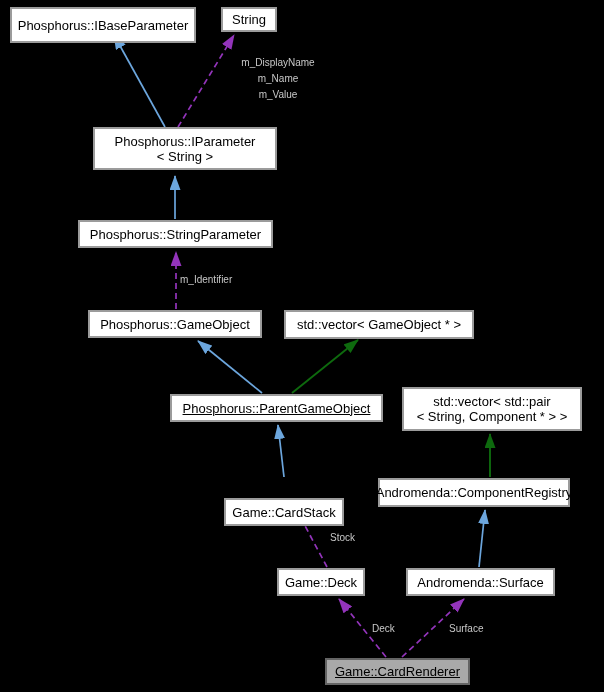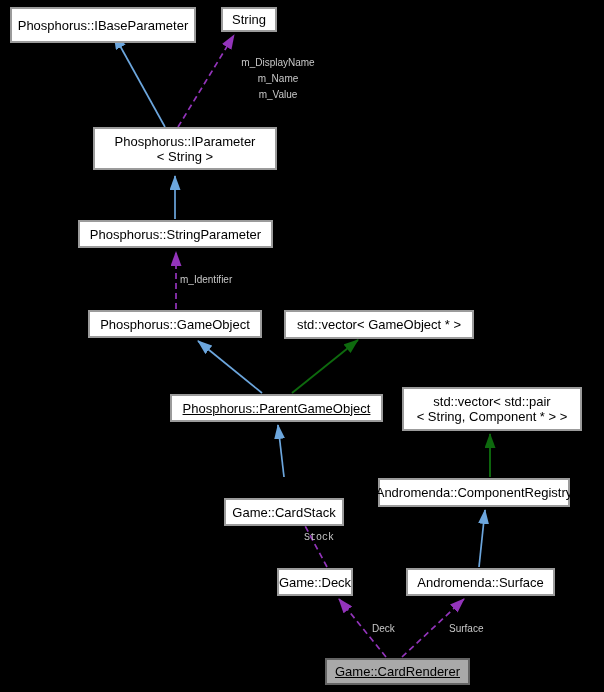--- a/index.html
+++ b/index.html
@@ -66,27 +66,27 @@
   .n-ibaseparameter    { left: 10px;  top: 7px;   width: 186px; height: 36px; }
   .n-string            { left: 221px; top: 7px;   width: 56px;  height: 25px; }
   .n-iparameter        { left: 93px;  top: 127px; width: 184px; height: 43px; }
   .n-stringparameter   { left: 78px;  top: 220px; width: 195px; height: 28px; }
   .n-gameobject        { left: 88px;  top: 310px; width: 174px; height: 28px; }
   .n-vector-gameobject { left: 284px; top: 310px; width: 190px; height: 29px; }
   .n-parentgameobject  { left: 170px; top: 394px; width: 213px; height: 28px; text-decoration: underline; }
   .n-vector-pair       { left: 402px; top: 387px; width: 180px; height: 44px; }
   .n-cardstack         { left: 224px; top: 478px; width: 120px; height: 28px; margin-top: 20px; }
   .n-componentregistry { left: 378px; top: 478px; width: 192px; height: 29px; }
-  .n-deck              { left: 277px; top: 568px; width: 76px;  height: 28px; }
+  .n-deck              { left: 277px; top: 568px; width: 88px;  height: 28px; }
   .n-surface           { left: 406px; top: 568px; width: 149px; height: 28px; }
   .n-cardrenderer      { left: 325px; top: 658px; width: 145px; height: 27px; text-decoration: underline; }
   
   .l-string-members { left: 226px; top: 55px; width: 104px; }
   .l-identifier     { left: 180px; top: 272px; }
-  .l-stock          { left: 304px; top: 530px; font-family: Liberation Mono, monospace; }
+  .l-stock          { left: 330px; top: 530px; }
   .l-deck           { left: 372px; top: 621px; }
   .l-surface        { left: 449px; top: 621px; }
 </style>
 </head>
 <body>
 
 <div class="diagram">
 
   <svg class="edges" width="604" height="692" viewBox="0 0 604 692" xmlns="http://www.w3.org/2000/svg">
     <defs>

